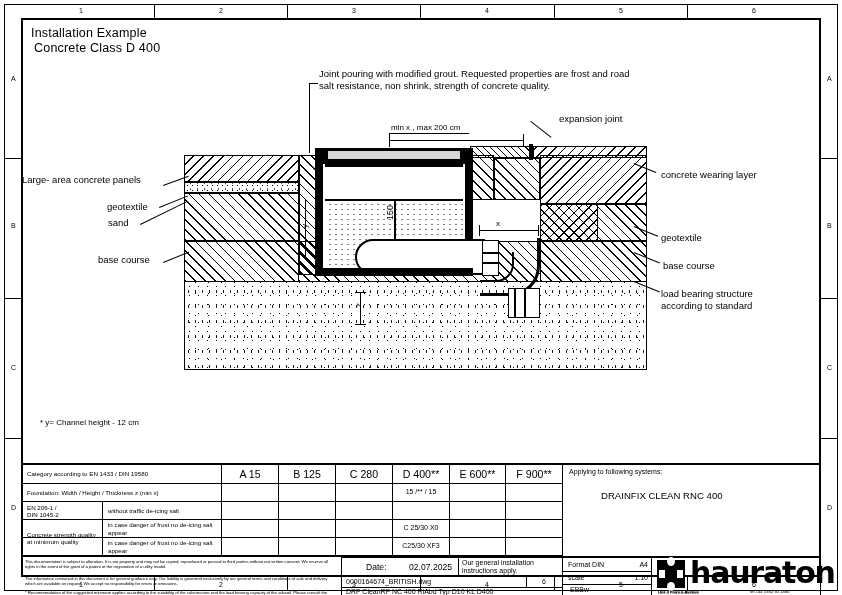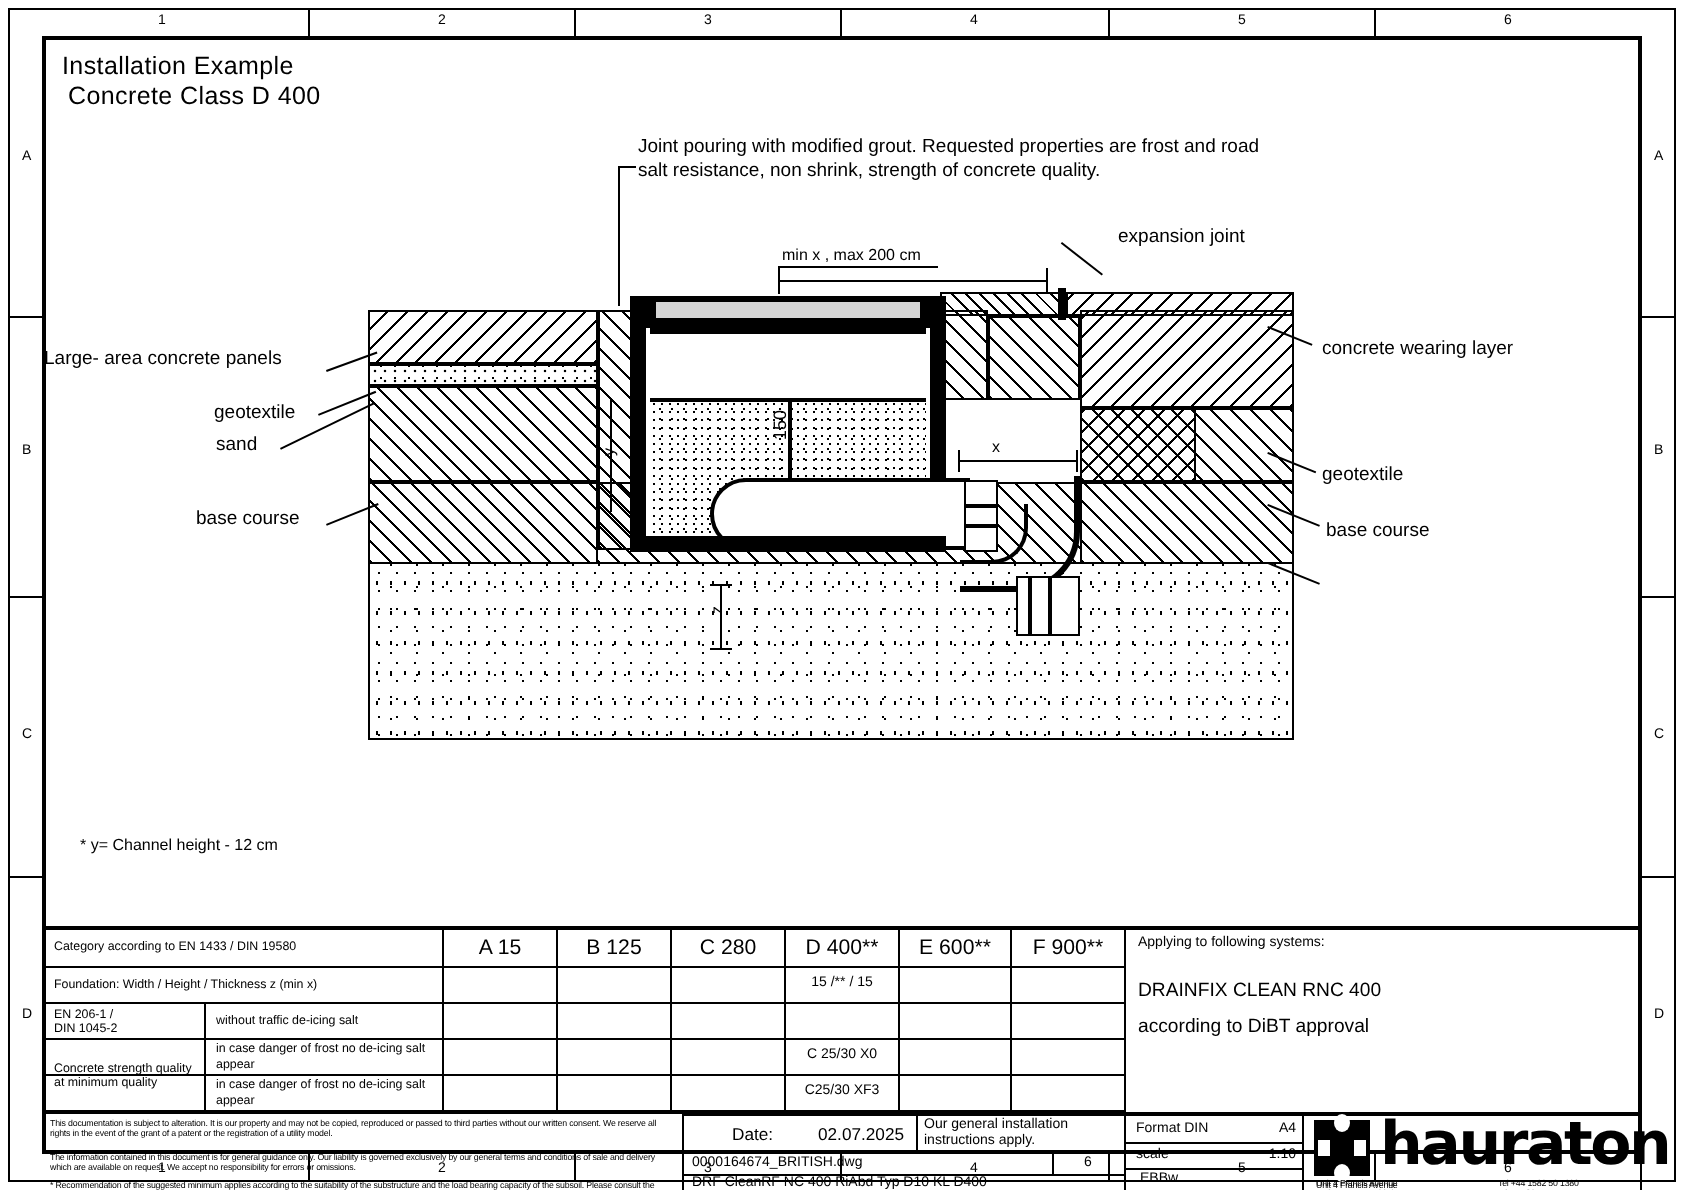--- a/index.html
+++ b/index.html
@@ -232,20 +232,22 @@
   <div class="lbl" style="left:559px;top:113px;">expansion joint</div>
 
   <div class="lbl" style="left:22px;top:174px;">Large- area concrete panels</div>
   <div class="lbl" style="left:107px;top:201px;">geotextile</div>
   <div class="lbl" style="left:108px;top:217px;">sand</div>
   <div class="lbl" style="left:98px;top:254px;">base course</div>
 
   <div class="lbl" style="left:661px;top:169px;">concrete wearing layer</div>
   <div class="lbl" style="left:661px;top:232px;">geotextile</div>
   <div class="lbl" style="left:663px;top:260px;">base course</div>
+  <div class="lbl" style="left:661px;top:288px;">load bearing structure
+according to standard</div>
 
   <div class="footnote" style="left:40px;top:418px;">* y= Channel height - 12 cm</div>
 
   <div class="tb" style="left:21px;top:443px;width:800px;height:134px;">
 
     <div class="tb-line" style="left:0;top:0;width:800px;height:2px;"></div>
     <div class="tb-line" style="left:0;top:132px;width:800px;height:2px;"></div>
 
     <div class="tb-line" style="left:0;top:20px;width:541px;height:1px;"></div>
     <div class="tb-line" style="left:0;top:38px;width:541px;height:1px;"></div>
@@ -299,22 +301,21 @@
 instructions apply.</div>
     <div class="cell t8 pad4" style="left:321px;top:114px;width:180px;height:10px;">0000164674_BRITISH.dwg</div>
     <div class="cell ctr t8" style="left:506px;top:114px;width:34px;height:10px;">6</div>
     <div class="cell t8 pad4" style="left:321px;top:125px;width:218px;height:9px;">DRF CleanRF NC 400 RiAbd Typ D10 KL D400</div>
 
     <div class="tb-line" style="left:541px;top:93px;width:259px;height:2px;"></div>
     <div class="tb-line" style="left:541px;top:0;width:259px;height:0;"></div>
     <div class="tb-line" style="left:799px;top:0;width:1px;height:134px;"></div>
 
     <div class="cell t8" style="left:548px;top:3px;width:200px;height:12px;">Applying to following systems:</div>
-    <div class="cell t10" style="left:548px;top:25px;width:230px;height:14px;text-align:center;">DRAINFIX CLEAN RNC 400</div>
-    <div class="cell t10" style="left:548px;top:43px;width:230px;height:14px;">according to DiBT approval</div>
+    <div class="cell t10" style="left:580px;top:25px;width:230px;height:14px;text-align:center;">DRAINFIX CLEAN RNC 400</div>
 
     <div class="tb-line" style="left:630px;top:95px;width:1px;height:39px;"></div>
     <div class="tb-line" style="left:541px;top:108px;width:89px;height:1px;"></div>
     <div class="tb-line" style="left:541px;top:121px;width:89px;height:1px;"></div>
 
     <div class="cell t8 pad4" style="left:543px;top:96px;width:60px;height:12px;">Format DIN</div>
     <div class="cell t8" style="left:605px;top:96px;width:22px;height:12px;justify-content:flex-end;">A4</div>
     <div class="cell t8 pad4" style="left:543px;top:109px;width:55px;height:12px;">scale</div>
     <div class="cell t8" style="left:600px;top:109px;width:27px;height:12px;justify-content:flex-end;">1:10</div>
     <div class="cell t8 pad4" style="left:545px;top:122px;width:60px;height:11px;">EBBw</div>

